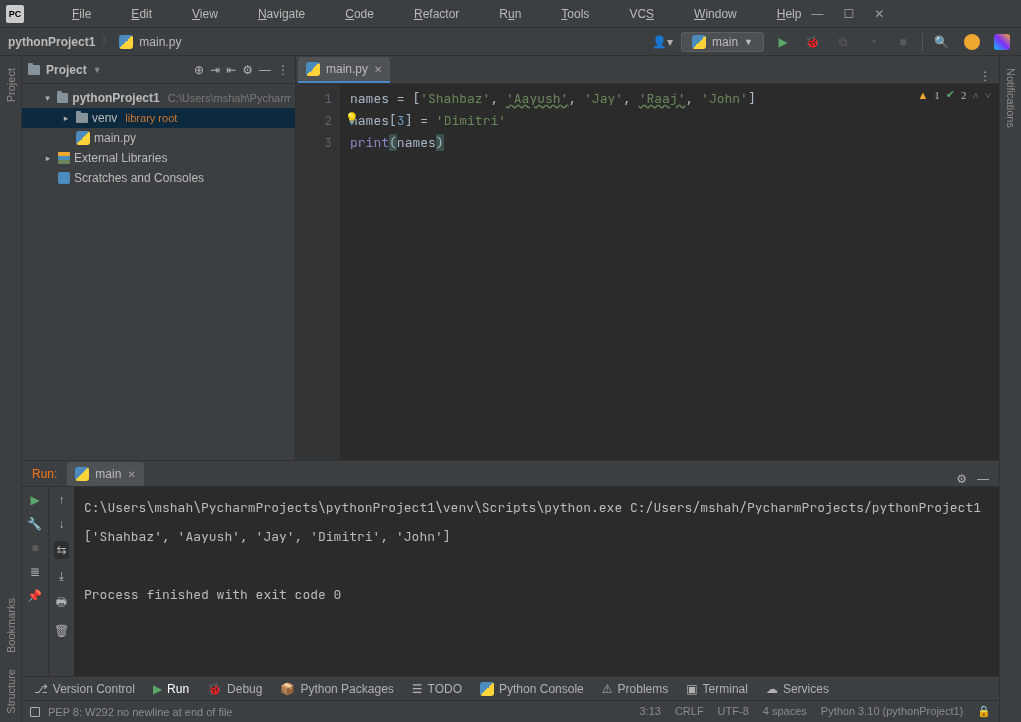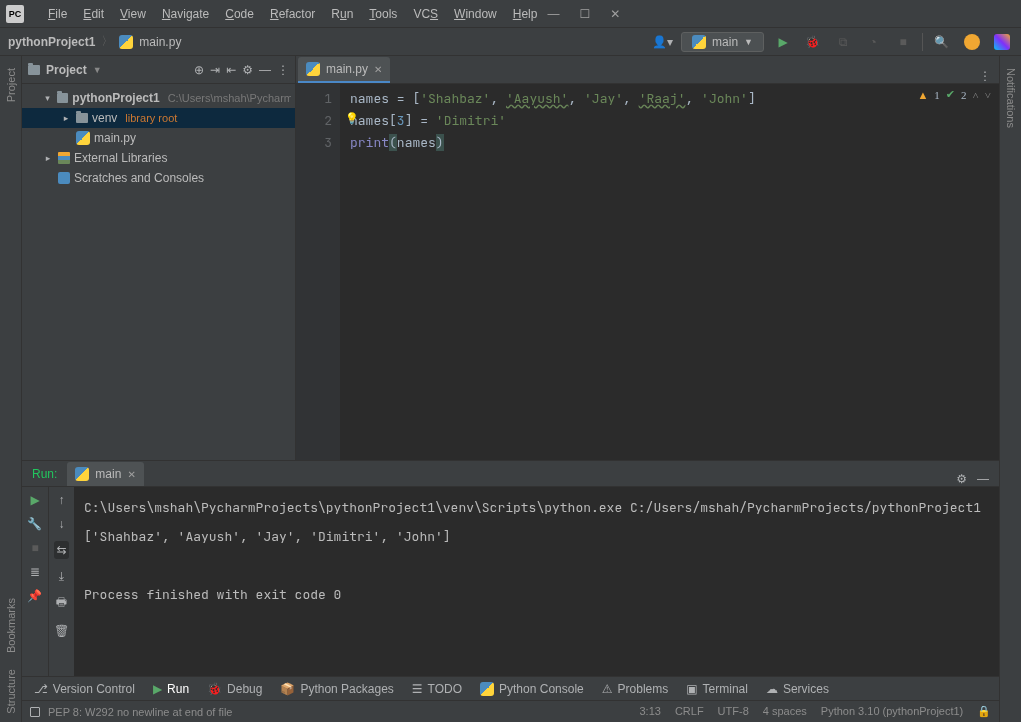--- a/index.html
+++ b/index.html
@@ -16,21 +16,21 @@
   height: 28px; background: #3c3f41;
   display: flex; align-items: center; padding: 0 6px;
   border-bottom: 1px solid #323232;
 }
 .app-logo {
   width: 18px; height: 18px; background: #cccccc; color:#000;
   display:inline-flex;align-items:center;justify-content:center;
   font-size:9px;font-weight:bold;border-radius:2px;margin-right:24px;
 }
 .menubar { display:flex; gap:16px; }
-.menubar span { cursor:default; }
+.menubar span { cursor:default;margin-left:24px; }
 .menubar span u { text-decoration: underline; }
 .title-center { flex:1; text-align:center; color:#808080; }
 .winbtns { display:flex; gap:20px; padding:0 10px; color:#a0a0a0;}
 .winbtns span { cursor:default; }
 .navbar {
   height: 28px; background:#3c3f41;
   display:flex; align-items:center; padding:0 8px;
   border-bottom:1px solid #323232;
 }
 .breadcrumb { display:flex; align-items:center; gap:6px; }
@@ -101,21 +101,21 @@
 .tok-fn{color:#8888c6;}
 .tok-caret{background:#214283;}
 .tok-brmatch{background:#3b514d;}
 .problems-widget{position:absolute;top:4px;right:8px;display:flex;align-items:center;gap:6px;font-size:11px;color:#a9b7c6;font-family:"Segoe UI";}
 .warn-tri{color:#f0a732;}
 .ok-chk{color:#59a869;}
 .chevupdn{color:#888;cursor:default;}
 .gutter-bulb{position:absolute;left:49px;top:27px;color:#f0a732;font-size:11px;}
 .run-panel{height:216px;border-top:1px solid #323232;display:flex;flex-direction:column;background:#2b2b2b;}
 .run-tabs{height:26px;background:#3c3f41;display:flex;align-items:flex-end;border-bottom:1px solid #323232;}
-.run-label{padding:0 10px;color:#22c55e;align-self:center;}
+.run-label{padding:0 10px;color:#f97316;align-self:center;}
 .run-tab{height:24px;background:#4e5254;display:flex;align-items:center;padding:0 8px;gap:6px;border-radius:3px 3px 0 0;}
 .run-tab .close{color:#a0a0a0;font-size:10px;}
 .run-tools-right{margin-left:auto;display:flex;gap:10px;padding:0 10px;color:#afb1b3;}
 .run-body{flex:1;display:flex;}
 .run-left-toolbar{width:26px;background:#3c3f41;display:flex;flex-direction:column;align-items:center;padding-top:6px;gap:10px;color:#afb1b3;}
 .run-left-toolbar .run-icon{color:#59a869;}
 .run-sub-toolbar{width:26px;background:#3c3f41;display:flex;flex-direction:column;align-items:center;padding-top:6px;gap:10px;color:#afb1b3;border-left:1px solid #323232;}
 .run-sub-toolbar .active{background:#2d2f30;border-radius:3px;padding:2px;}
 .console-out{flex:1;font-family:Consolas,"JetBrains Mono",monospace;font-size:13px;color:#bbbbbb;padding:6px 10px;line-height:29px;white-space:pre;overflow:hidden;}
 .bottom-tools{height:24px;background:#3c3f41;border-top:1px solid #323232;display:flex;align-items:center;gap:18px;padding:0 12px;}

